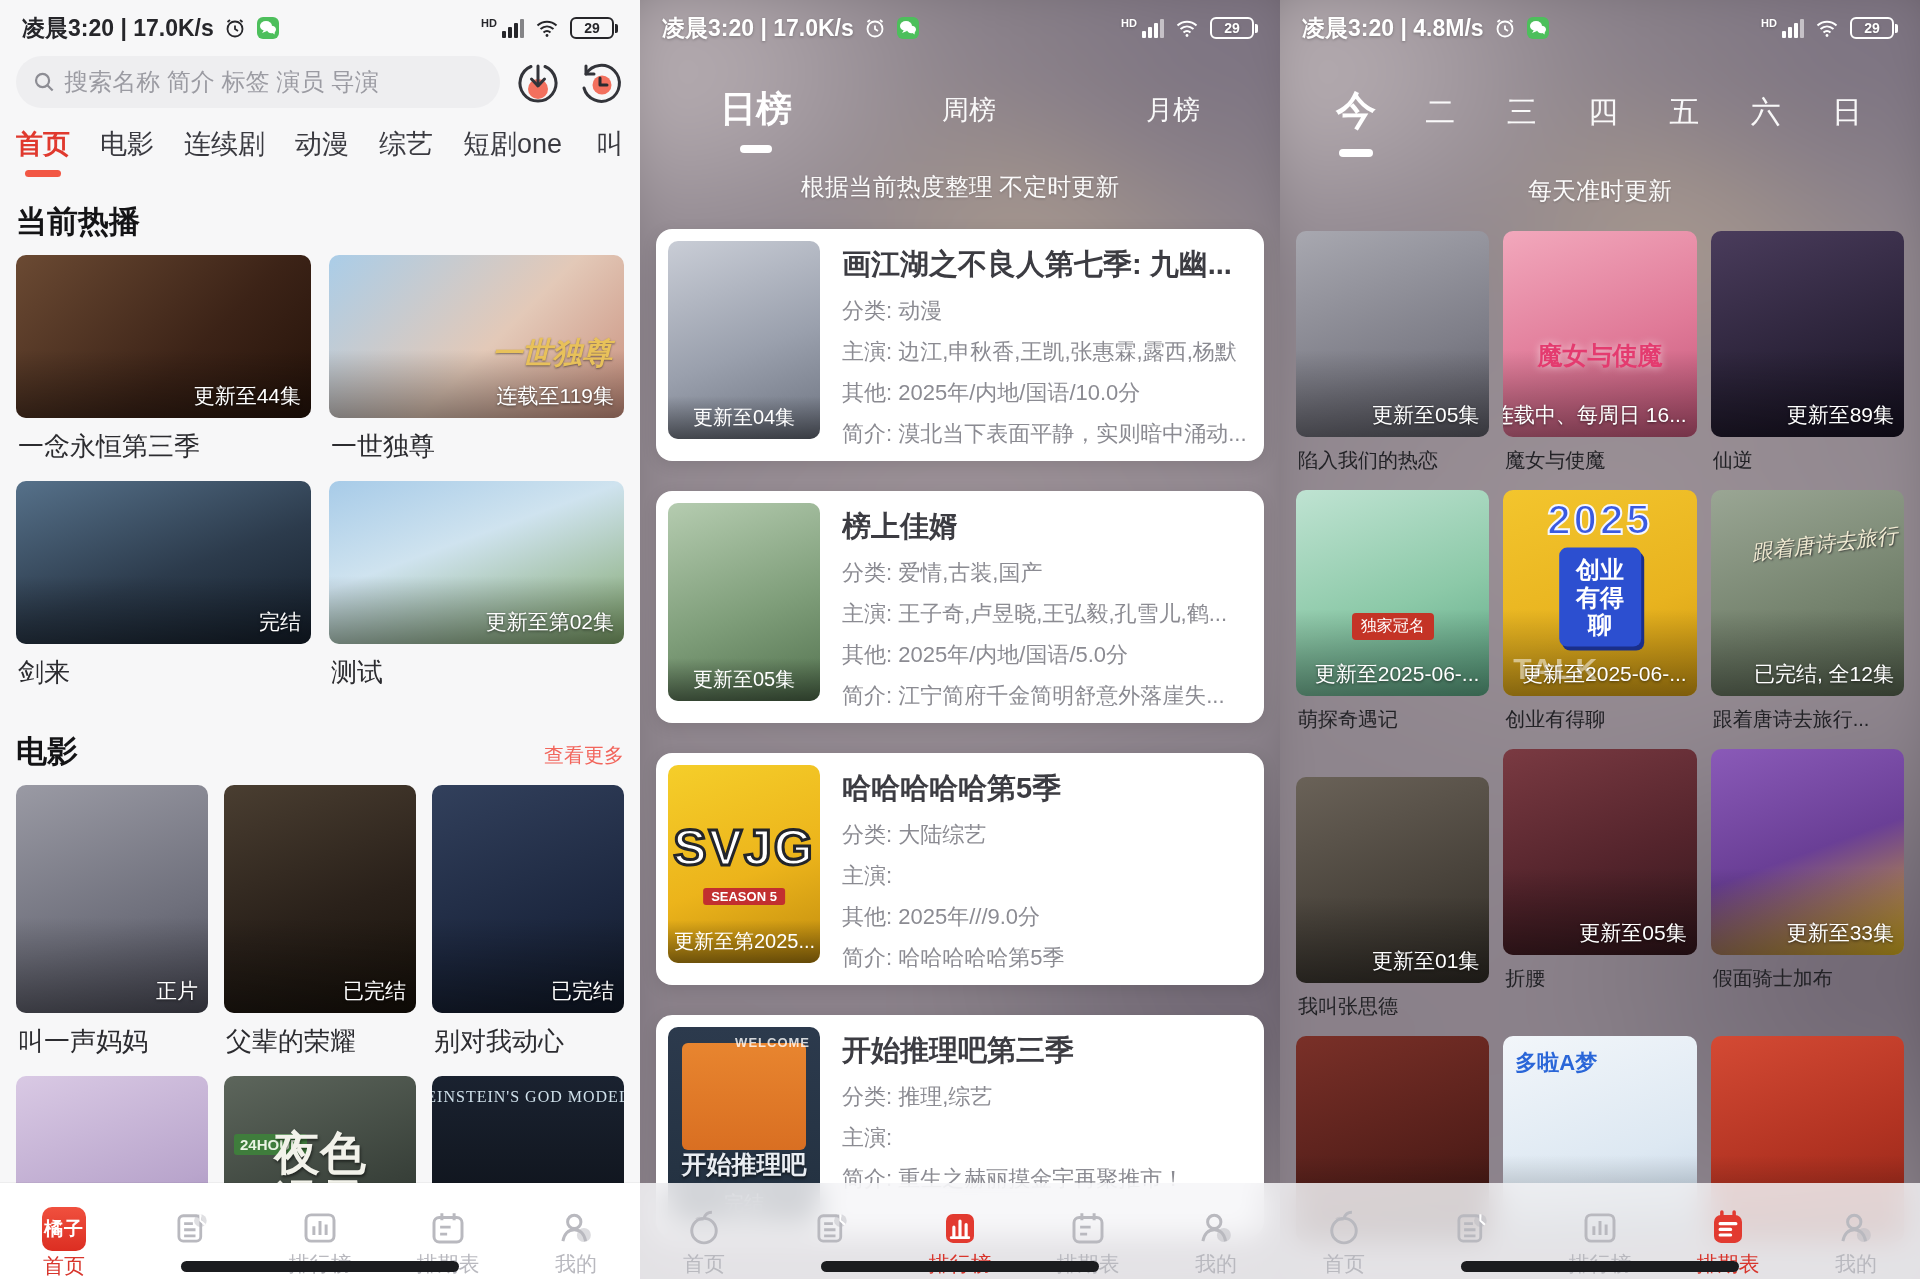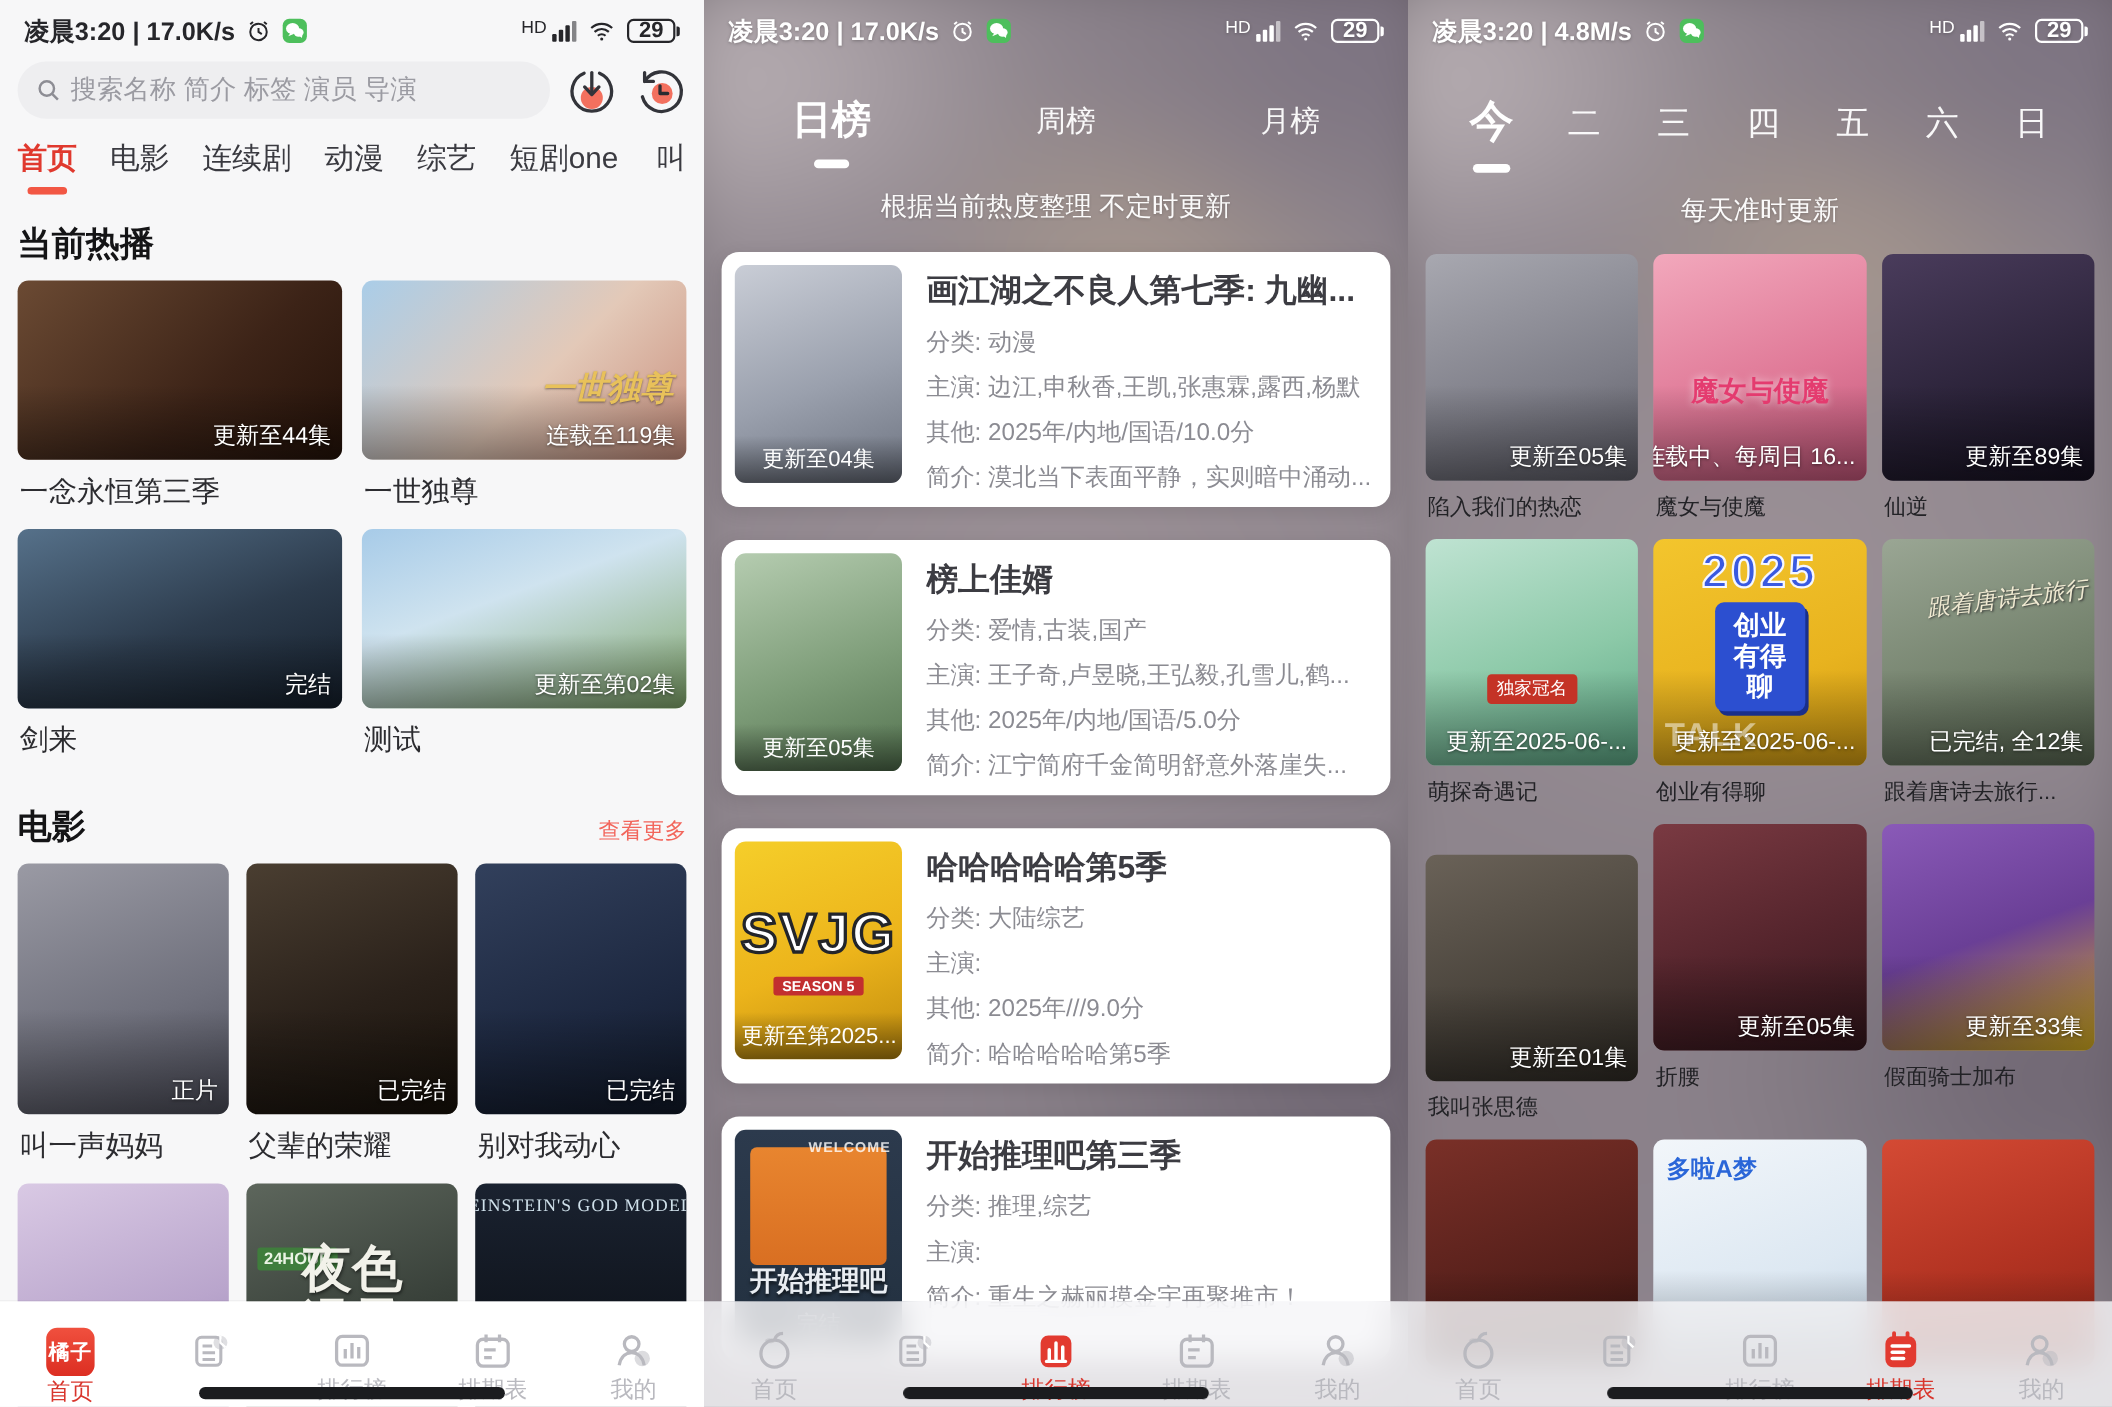--- a/index.html
+++ b/index.html
@@ -8,26 +8,26 @@
 
   .screen { width:640px; height:1279px; position:relative; overflow:hidden; flex:0 0 640px; }
   #screen-home { background:#f7f7f8; }
 
   
   .statusbar { height:46px; display:flex; align-items:center; justify-content:space-between; padding:10px 22px 0; font-size:23px; font-weight:600; position:relative; z-index:3; }
   .sb-left { display:flex; align-items:center; gap:9px; }
   .sb-right { display:flex; align-items:center; gap:11px; }
   .sb-dark { color:#26262a; }
   .sb-light { color:#fff; text-shadow:0 1px 3px rgba(0,0,0,.28); }
-  .hdtag { font-size:16px; font-weight:400; align-self:flex-start; margin-right:-6px; margin-top:1px; }
+  .hdtag { font-size:11px; font-weight:700; align-self:flex-start; margin-right:-6px; margin-top:1px; }
   .bars { display:flex; align-items:flex-end; gap:2px; height:20px; }
   .bars i { display:block; width:4px; background:currentColor; border-radius:1px; }
   .bars .b1{height:7px}.bars .b2{height:11px}.bars .b3{height:15px}.bars .b4{height:19px;opacity:.55}
   .battery { display:flex; align-items:center; }
-  .batbody { width:44px; height:22px; border:2px solid currentColor; border-radius:6px; display:flex; align-items:center; justify-content:center; font-size:20px; font-weight:700; }
+  .batbody { width:44px; height:22px; border:2px solid currentColor; border-radius:6px; display:flex; align-items:center; justify-content:center; font-size:14px; font-weight:700; }
   .battip { width:3px; height:9px; background:currentColor; border-radius:0 2px 2px 0; margin-left:1px; }
   .sicon { width:24px; height:24px; }
 
   
   .searchrow { display:flex; align-items:center; gap:14px; margin:10px 16px 0; }
   .searchbar { flex:1; height:52px; background:#eeeef0; border-radius:26px; display:flex; align-items:center; padding:0 16px; gap:8px; }
   .searchbar input { border:none; background:transparent; outline:none; font-size:24px; color:#44444a; width:100%; font-family:inherit; }
   .searchbar input::placeholder { color:#9b9ba2; }
   .cicon { width:48px; height:48px; flex:0 0 48px; }
 

